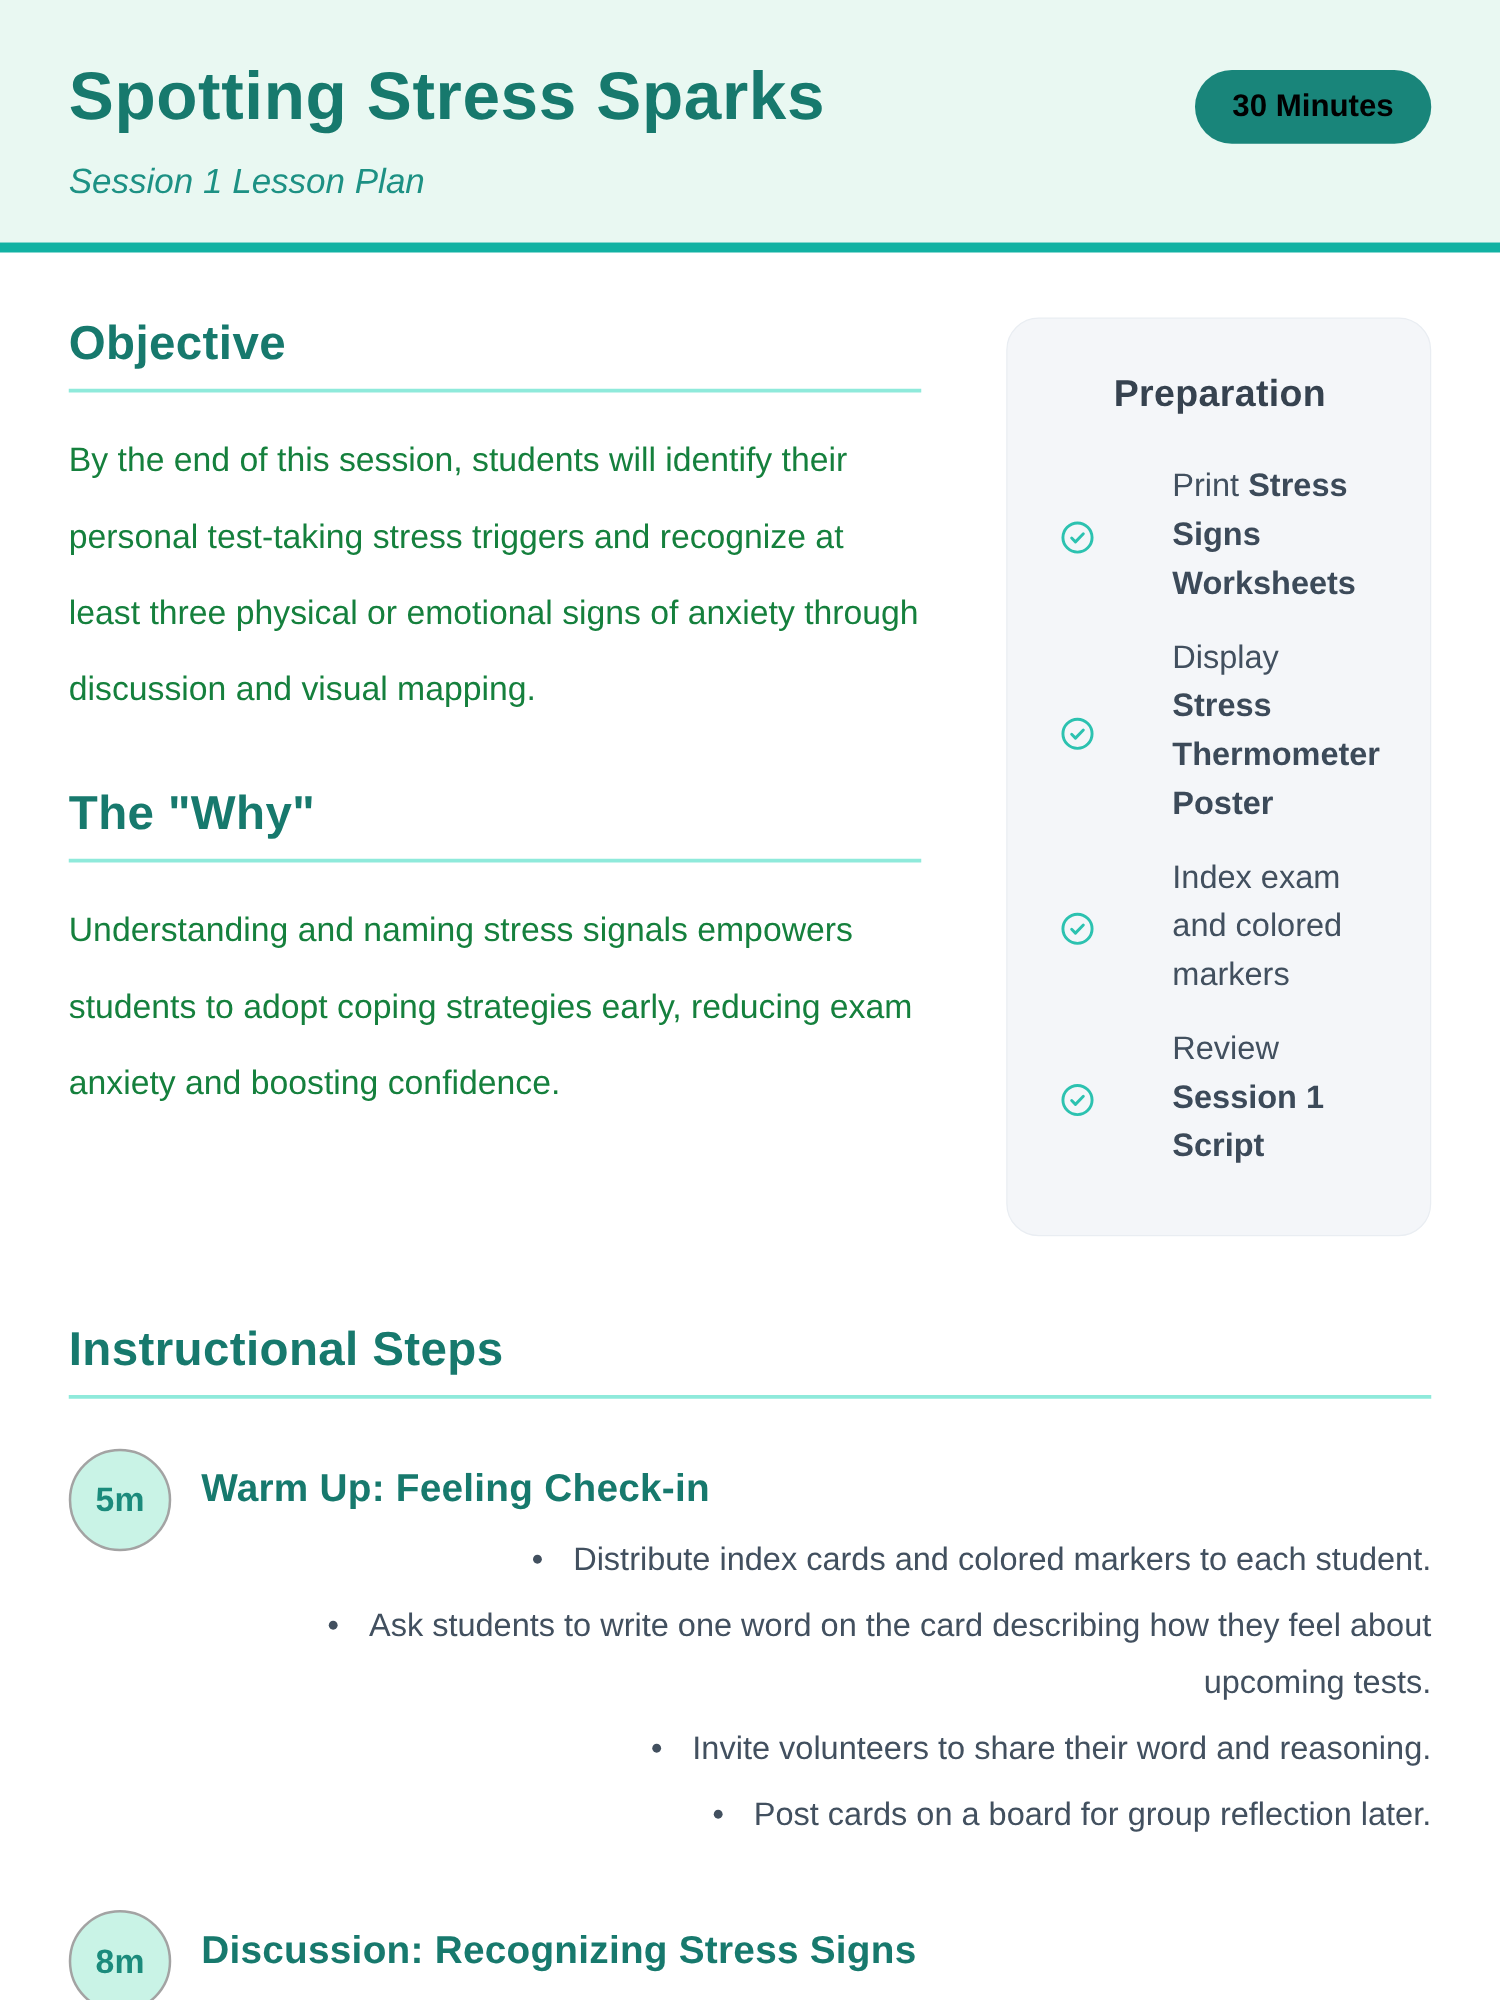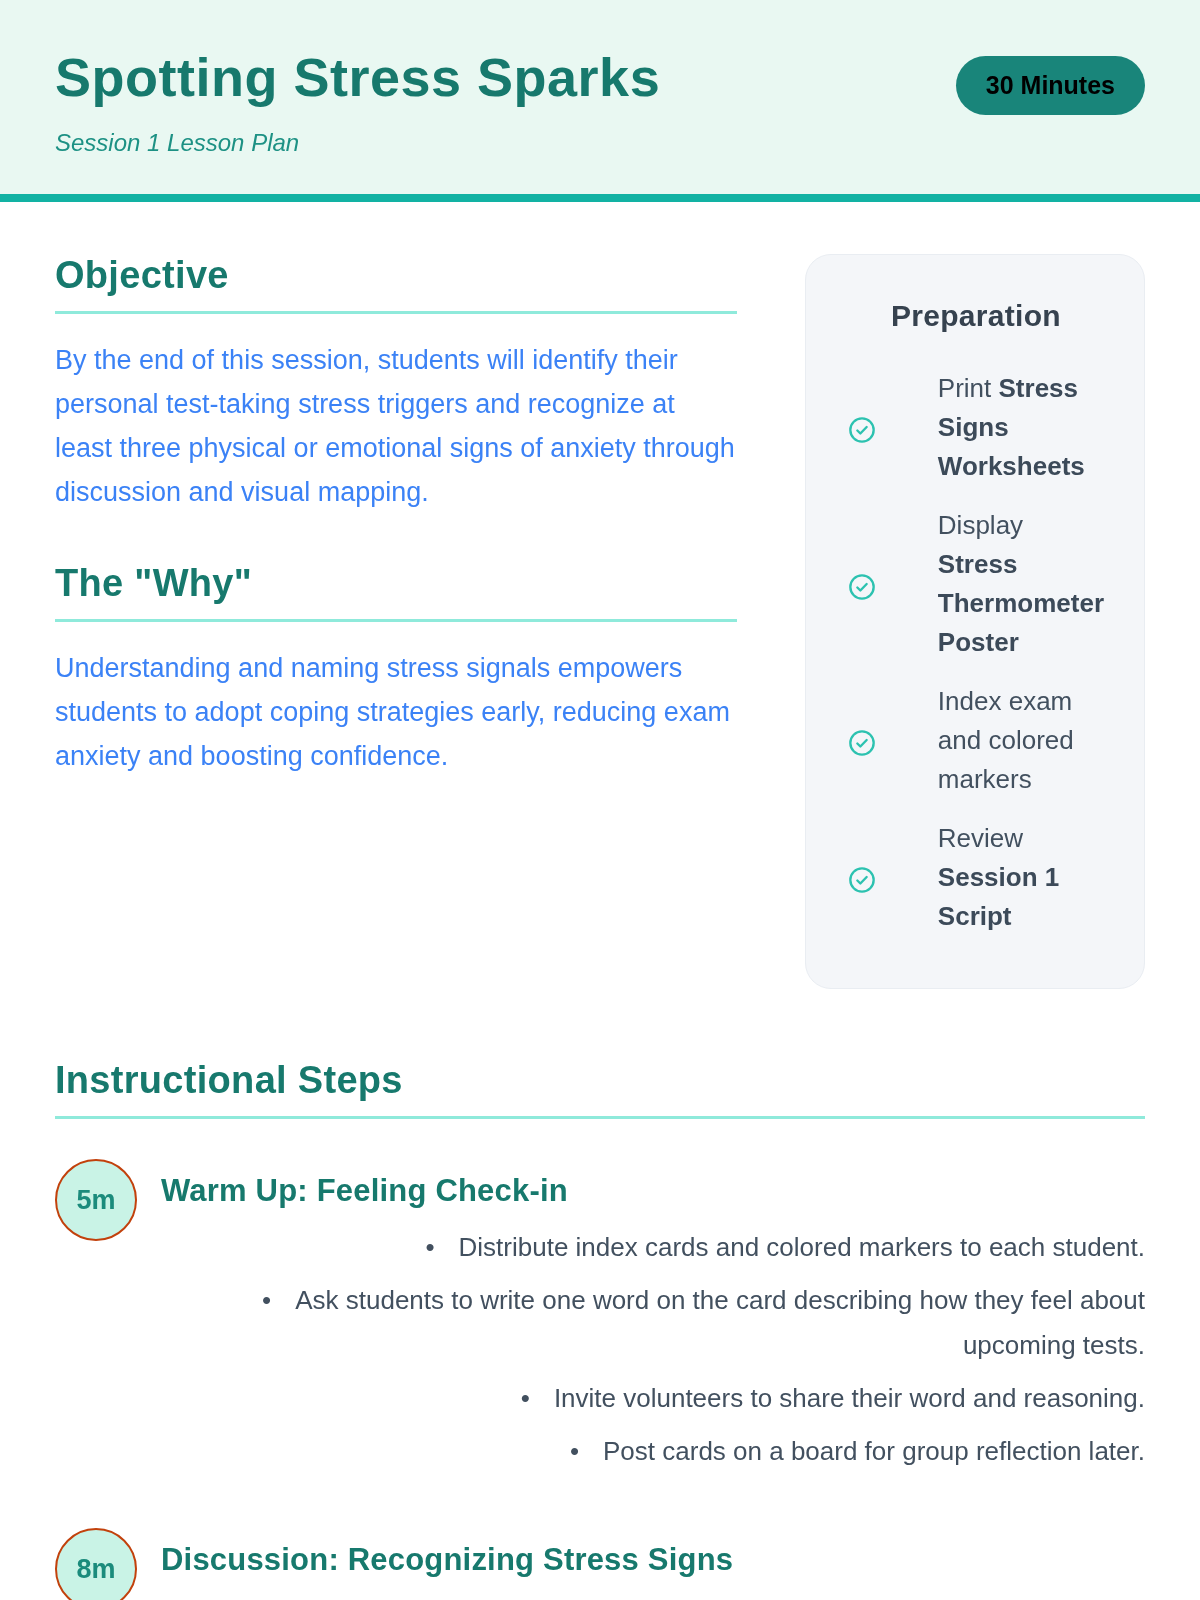--- a/index.html
+++ b/index.html
@@ -22,21 +22,21 @@
   }
   .page-title {
     font-size: 54px;
     font-weight: bold;
     color: #17796d;
     letter-spacing: 0.5px;
     line-height: 1.1;
   }
   .page-subtitle {
     margin-top: 22px;
-    font-size: 24px;
+    font-size: 28px;
     font-style: italic;
     color: #1d9184;
   }
   .duration-badge {
     margin-top: 8px;
     background: #19857a;
     color: #000000;
     font-size: 25px;
     font-weight: bold;
     padding: 15px 30px;
@@ -54,22 +54,22 @@
     font-size: 38px;
     font-weight: bold;
     color: #17796d;
     padding-bottom: 14px;
     border-bottom: 3px solid #8feadb;
     letter-spacing: 0.3px;
   }
   .body-text {
     margin-top: 24px;
     font-size: 27px;
-    line-height: 44px;
-    color: #3b82f6;
+    line-height: 61px;
+    color: #15803d;
   }
   .why-section { margin-top: 48px; }
 
   
   .prep-card {
     width: 342px;
     margin-left: 68px;
     background: #f4f6f9;
     border: 1px solid #e9edf2;
     border-radius: 26px;
@@ -100,21 +100,21 @@
   
   .steps-section { margin-top: 70px; }
   .steps-list { margin-top: 40px; }
   .step { display: flex; align-items: flex-start; margin-bottom: 54px; }
   .step:last-child { margin-bottom: 0; }
   .step-chip {
     flex: 0 0 82px;
     height: 82px;
     border-radius: 50%;
     background: #c9f3e6;
-    border: 2px solid #c2410c;
+    border: 2px solid #a3a3a3;
     color: #1b8b7c;
     font-size: 27px;
     font-weight: bold;
     display: flex;
     align-items: center;
     justify-content: center;
   }
   .step-body { flex: 1; padding-top: 14px; margin-left: 24px; }
   .step-title {
     font-size: 31px;

